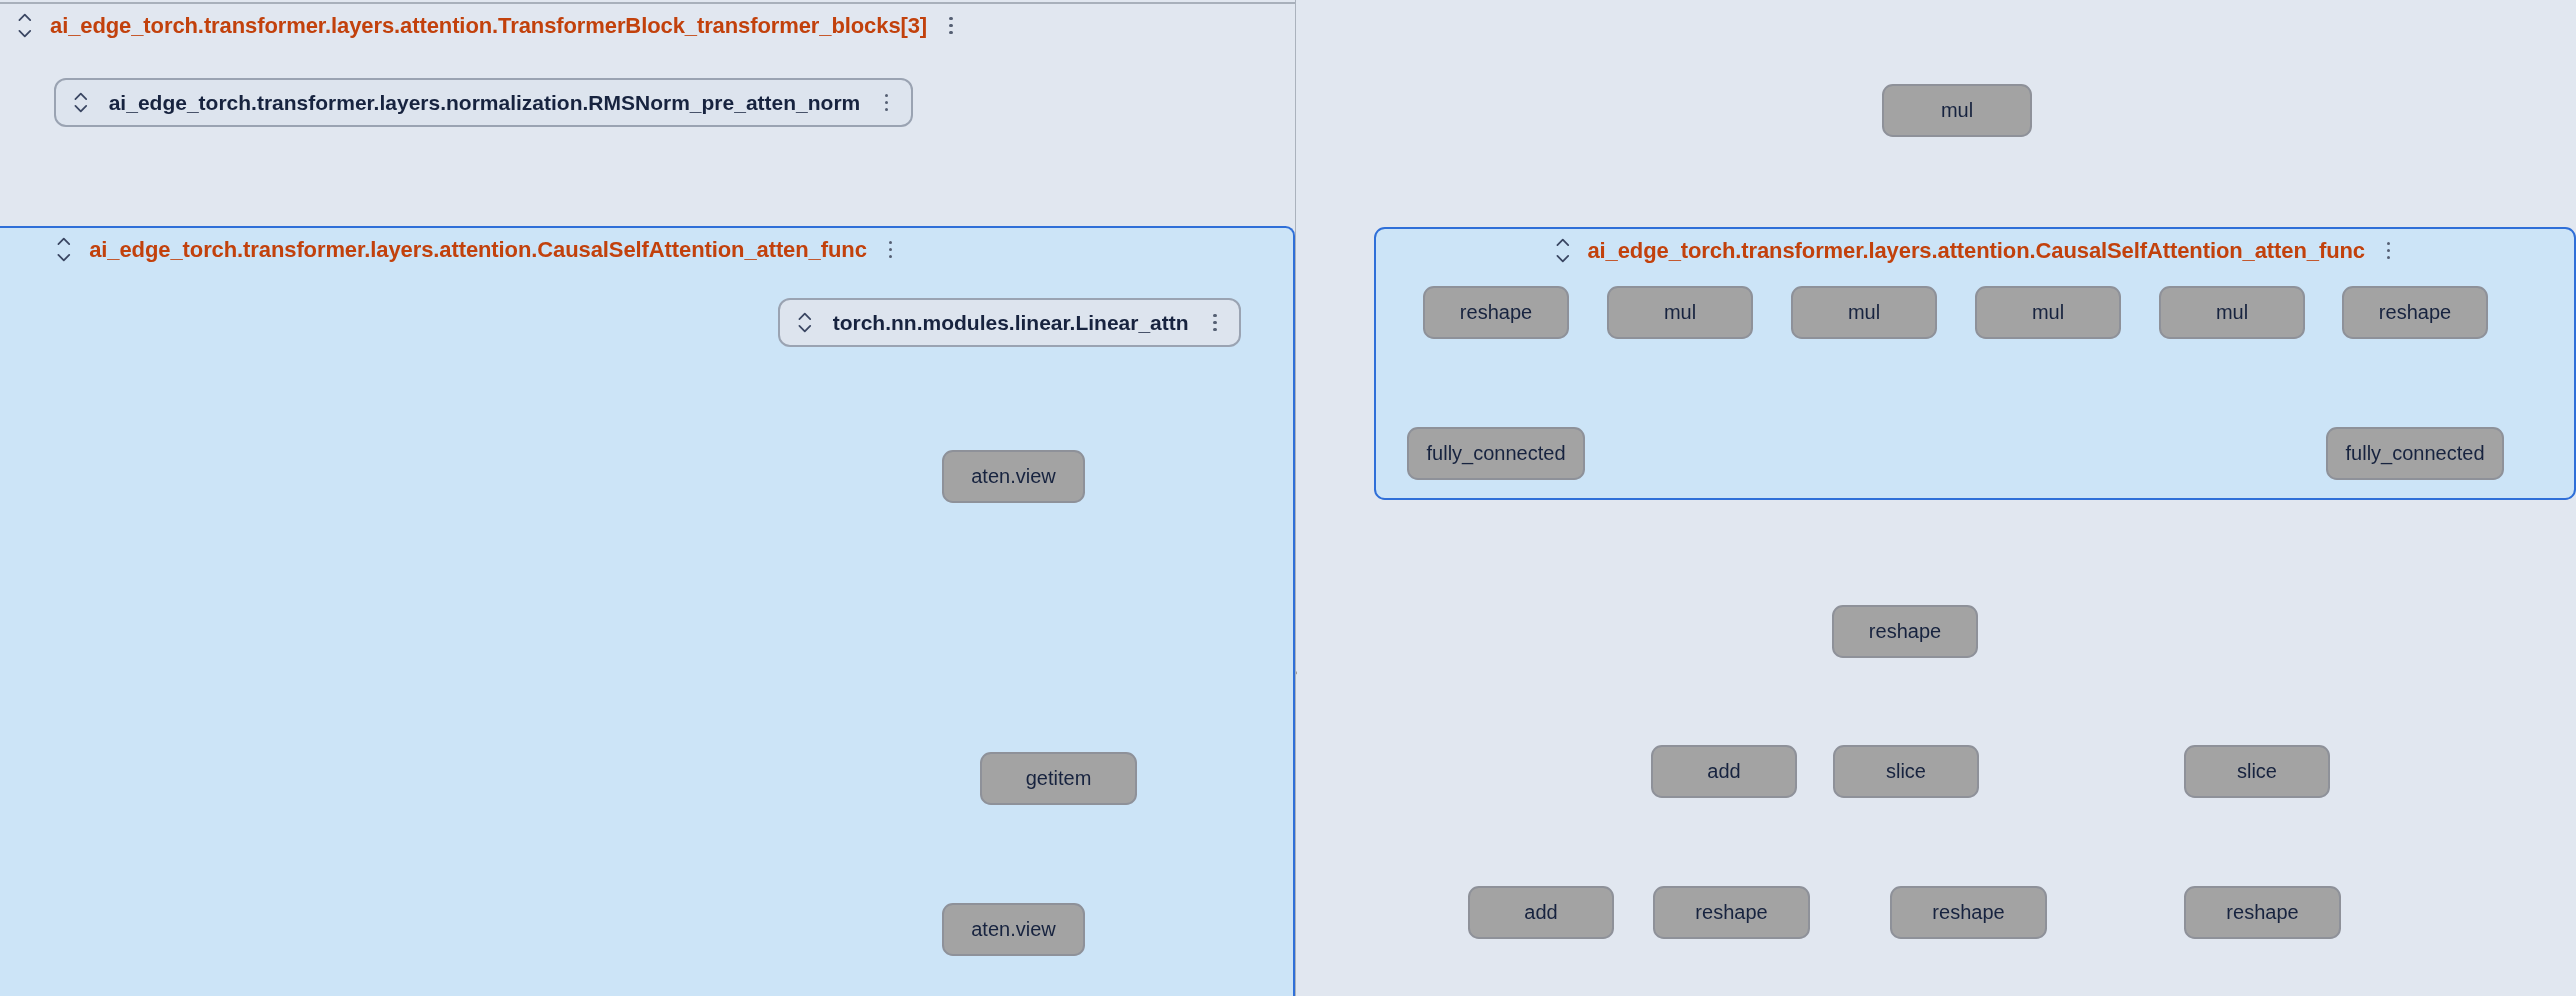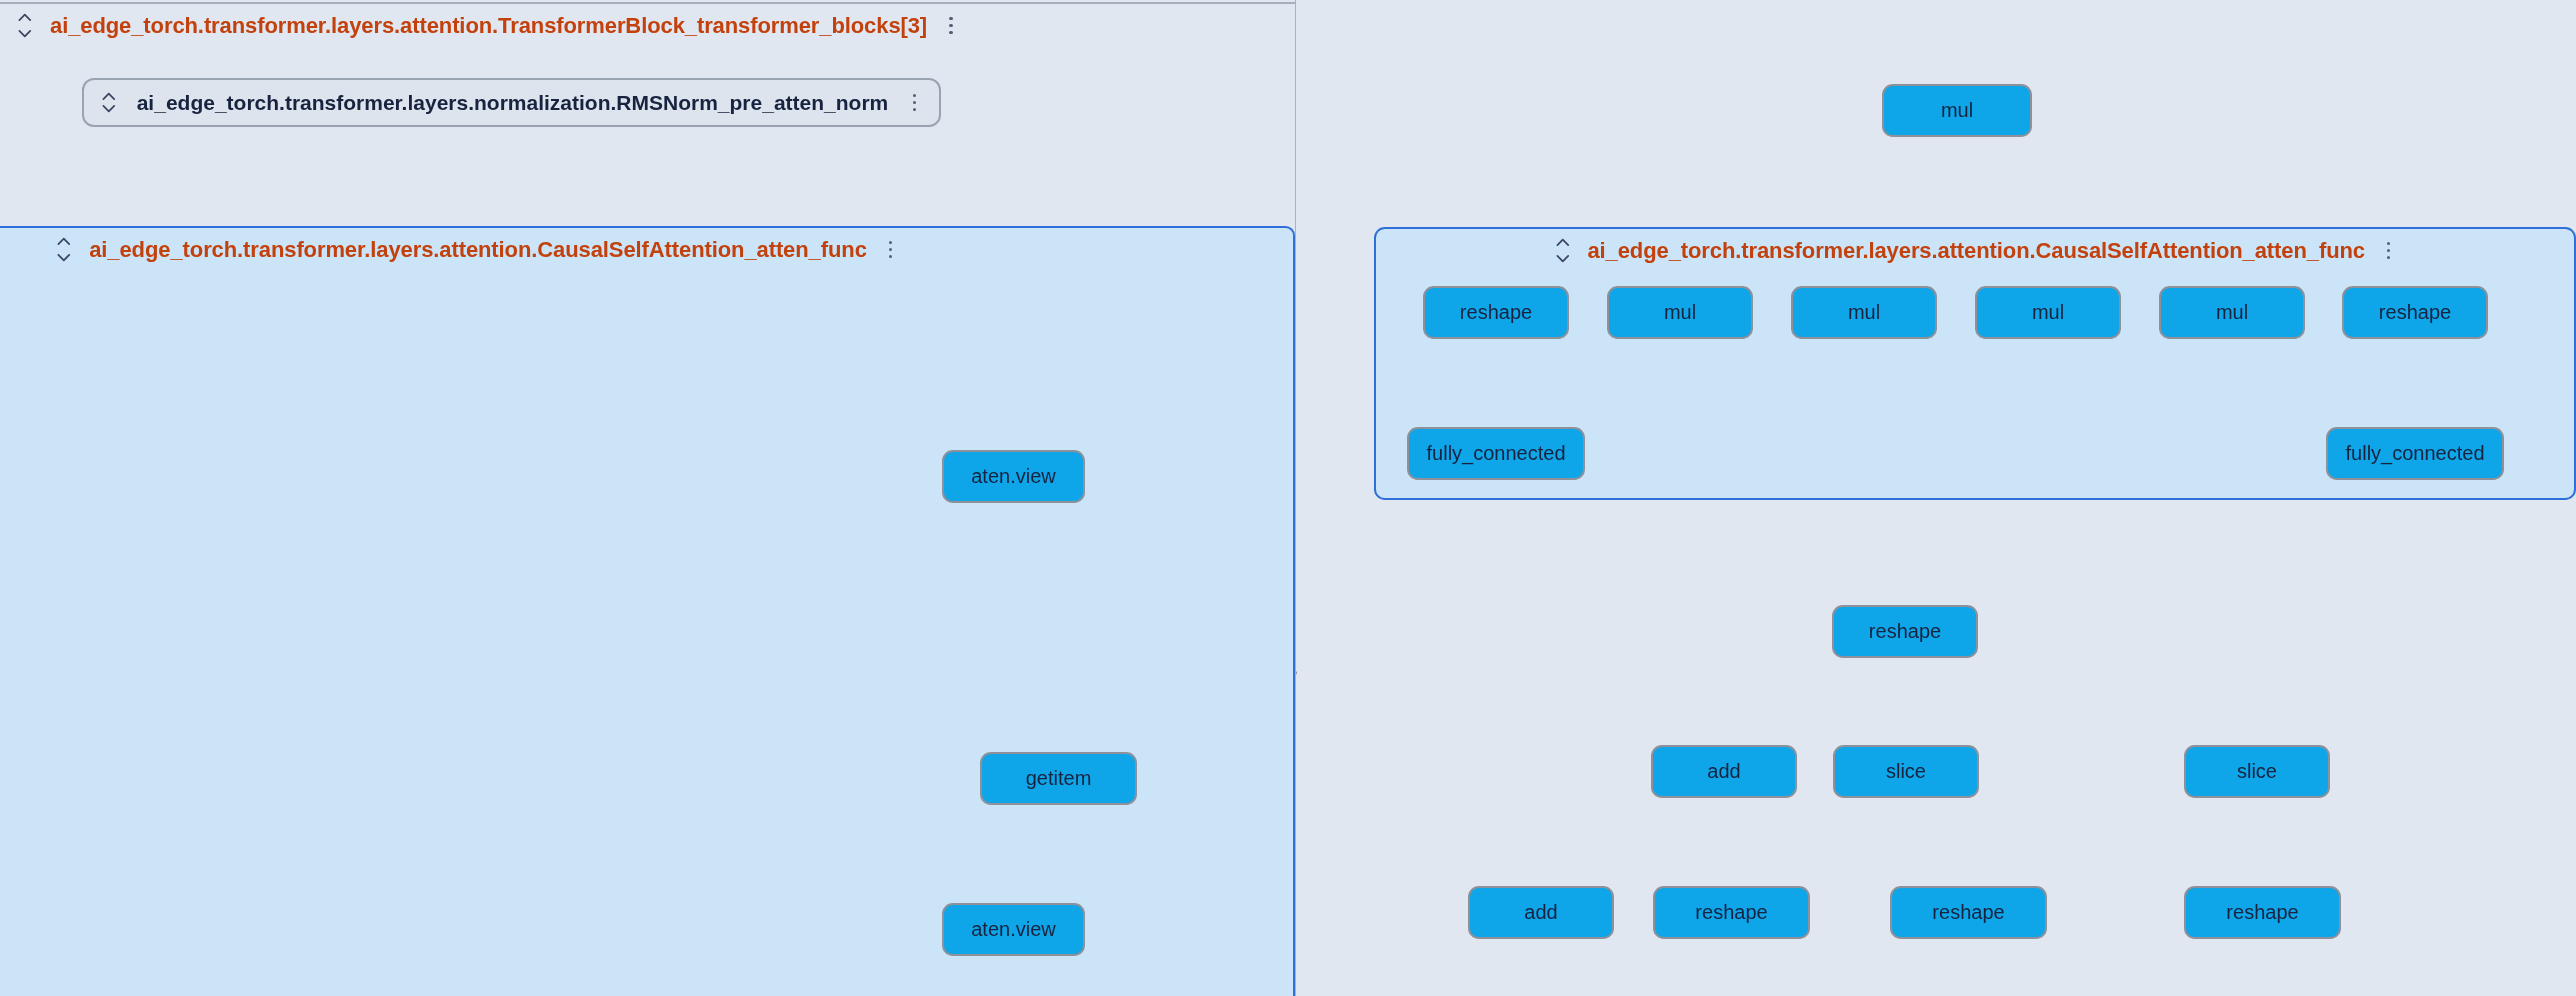--- a/index.html
+++ b/index.html
@@ -70,21 +70,21 @@
     display:flex;align-items:center;
     background:#dde4ee;border:2px solid #9aa3b2;border-radius:12px;
     height:49px;padding:0 15px;
     font-size:21px;font-weight:700;color:#17233f;white-space:nowrap;
   }
   .pill .lbl{padding:0 2.7px;}
   
   .op{
     position:absolute;box-sizing:border-box;
     display:flex;align-items:center;justify-content:center;
-    background:#0ea5e9;border:2.7px solid #8e9199;border-radius:10.8px;
+    background:#a3a3a3;border:2.7px solid #8e9199;border-radius:10.8px;
     height:53px;
     font-size:20px;color:#17233f;white-space:nowrap;
     padding:0 17.6px;
   }
 </style>
 </head>
 <body>
 
 <div id="stage">
 
@@ -172,21 +172,21 @@
       </span>
       <span>ai_edge_torch.transformer.layers.attention.TransformerBlock_transformer_blocks[3]</span>
       <span class="kebab">
           <i></i>
           <i></i>
           <i></i>
         </span>
     </div>
   </div>
 
-  <div class="pill" style="left:54px;top:78px;margin-left:28px;">
+  <div class="pill" style="left:54px;top:78px;">
     <span class="expand-ico">
       <svg width="17.6" height="27" viewBox="0 0 26 40">
         <path d="M5 15 L13 7 L21 15" fill="none" stroke="#3a4662" stroke-width="2.6" stroke-linecap="round" stroke-linejoin="round"></path>
         <path d="M5 25 L13 33 L21 25" fill="none" stroke="#3a4662" stroke-width="2.6" stroke-linecap="round" stroke-linejoin="round"></path>
       </svg>
     </span>
     <span class="lbl">ai_edge_torch.transformer.layers.normalization.RMSNorm_pre_atten_norm</span>
     <span class="kebab">
         <i></i>
         <i></i>
@@ -204,20 +204,34 @@
       </span>
       <span>ai_edge_torch.transformer.layers.attention.CausalSelfAttention_atten_func</span>
       <span class="kebab">
           <i></i>
           <i></i>
           <i></i>
         </span>
     </div>
   </div>
 
+  <div class="pill" style="left:778px;top:298px;">
+    <span class="expand-ico">
+      <svg width="17.6" height="27" viewBox="0 0 26 40">
+        <path d="M5 15 L13 7 L21 15" fill="none" stroke="#3a4662" stroke-width="2.6" stroke-linecap="round" stroke-linejoin="round"></path>
+        <path d="M5 25 L13 33 L21 25" fill="none" stroke="#3a4662" stroke-width="2.6" stroke-linecap="round" stroke-linejoin="round"></path>
+      </svg>
+    </span>
+    <span class="lbl">torch.nn.modules.linear.Linear_attn</span>
+    <span class="kebab">
+        <i></i>
+        <i></i>
+        <i></i>
+      </span>
+  </div>
 
   <div class="op" style="left:942px;top:450px;width:143px;">
     <span>aten.view</span>
   </div>
   <div class="op" style="left:936px;top:752px;width:157px;margin-left:44px;">
     <span>getitem</span>
   </div>
   <div class="op" style="left:942px;top:903px;width:143px;">
     <span>aten.view</span>
   </div>

